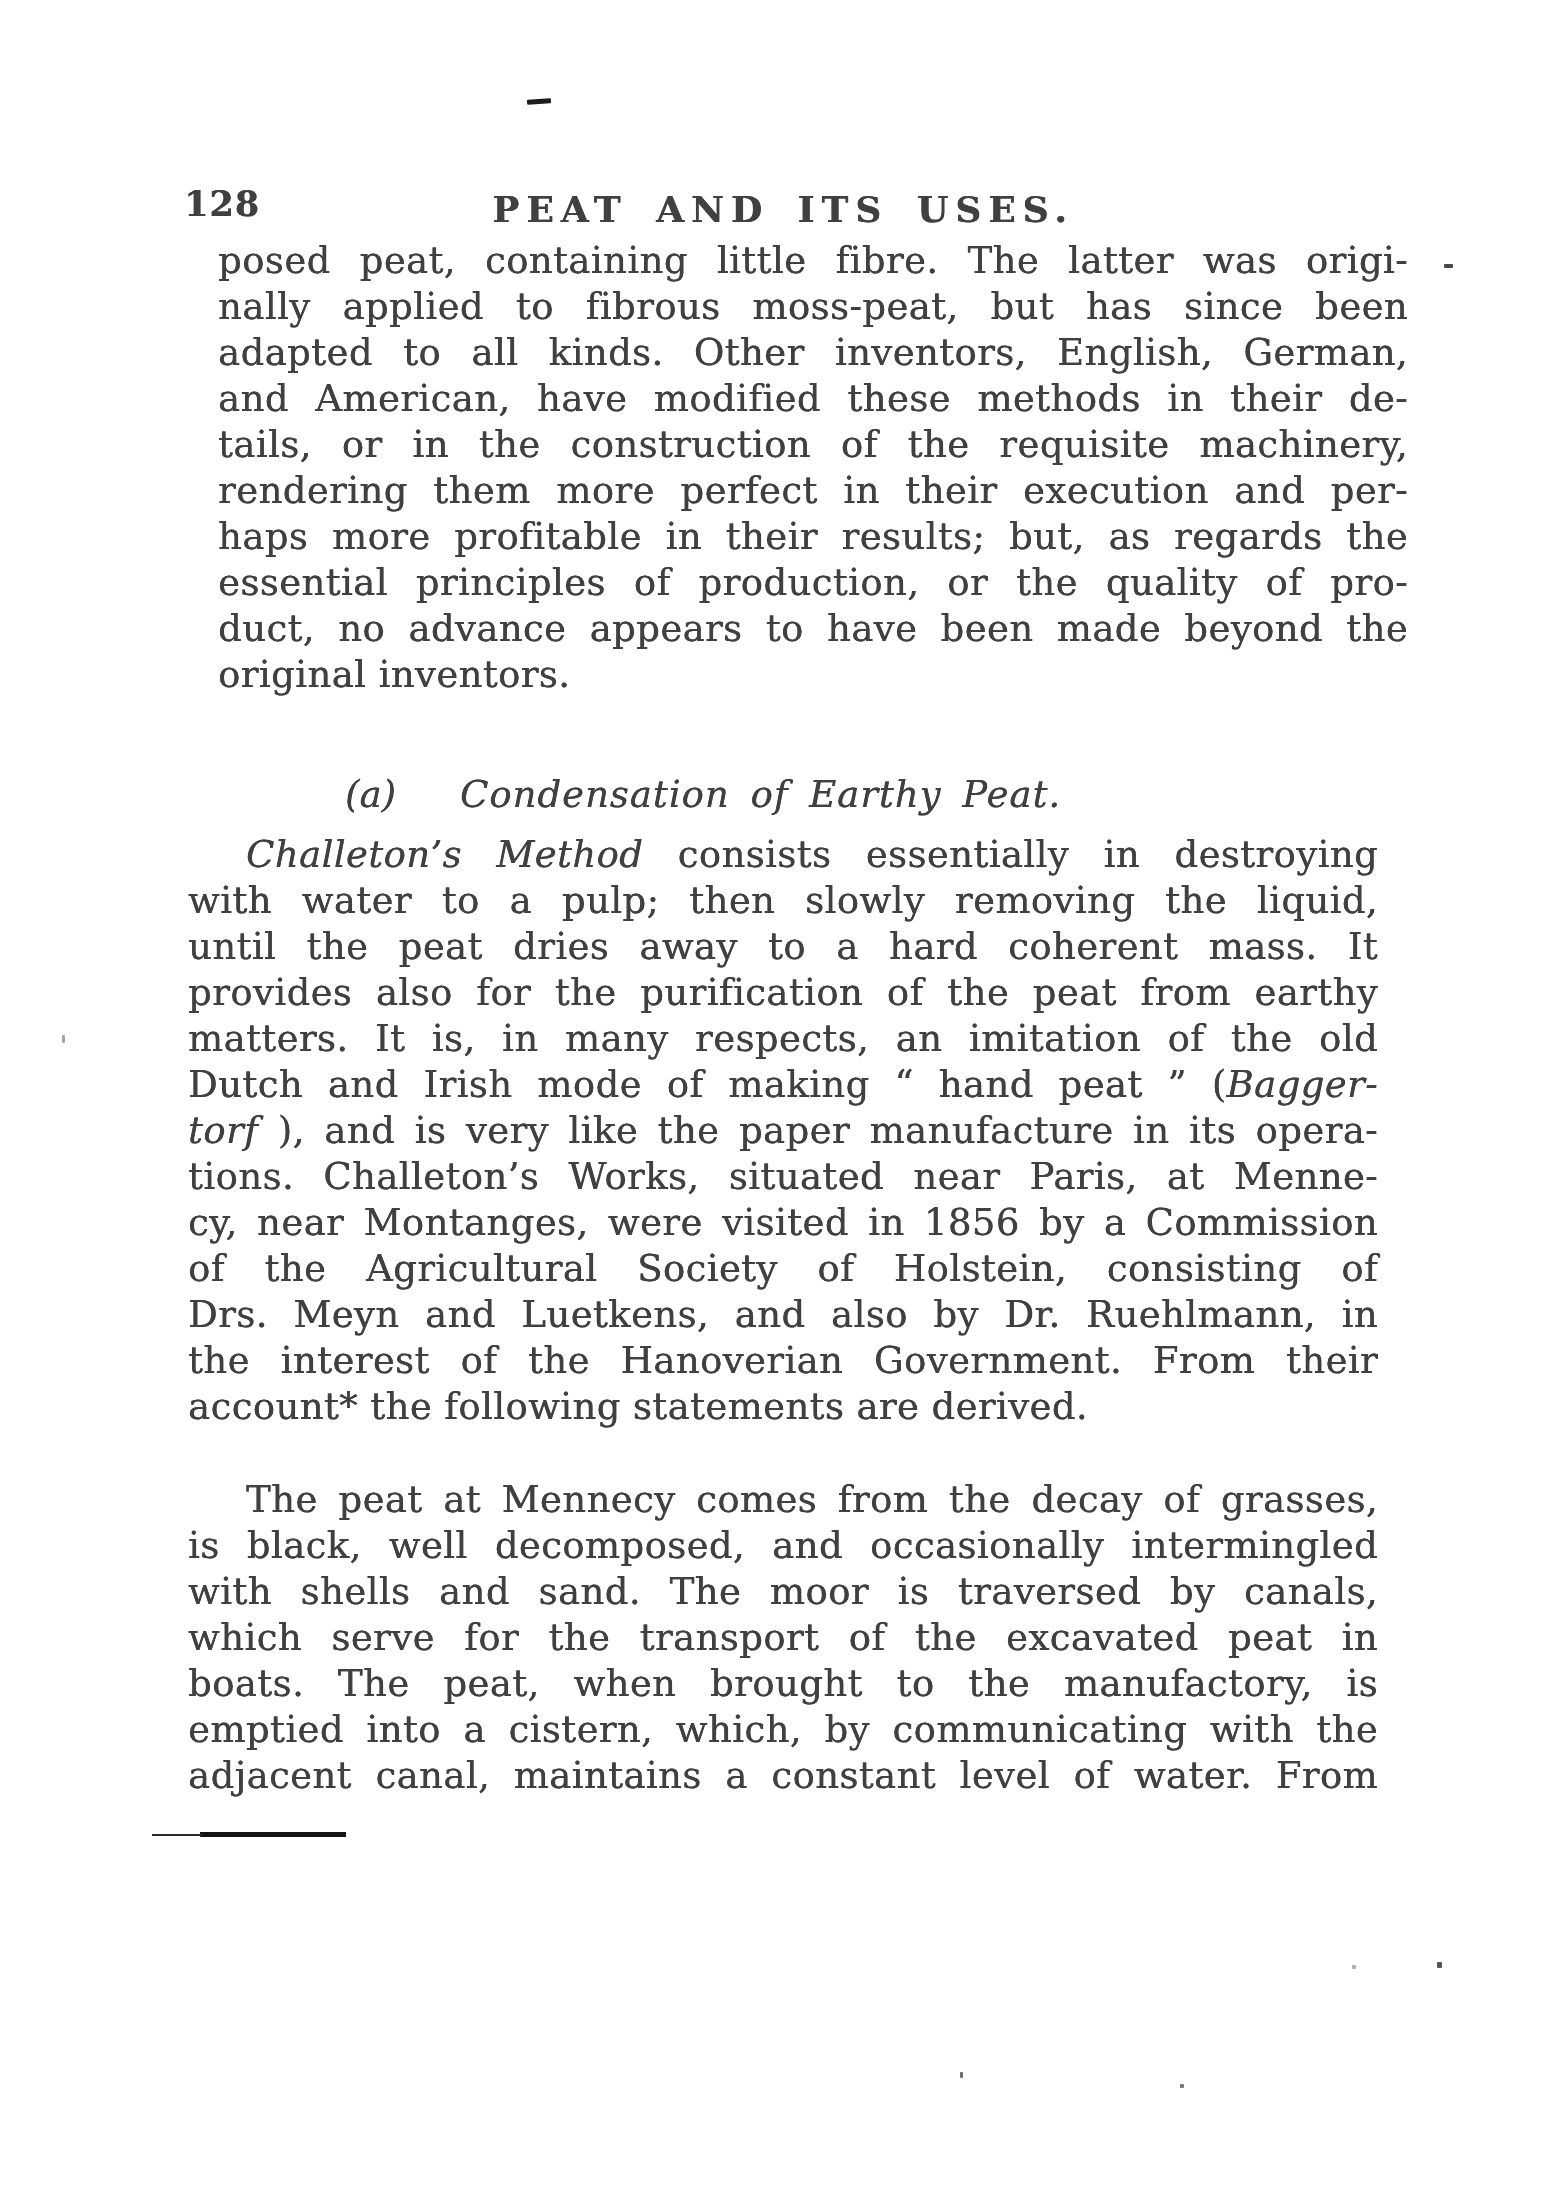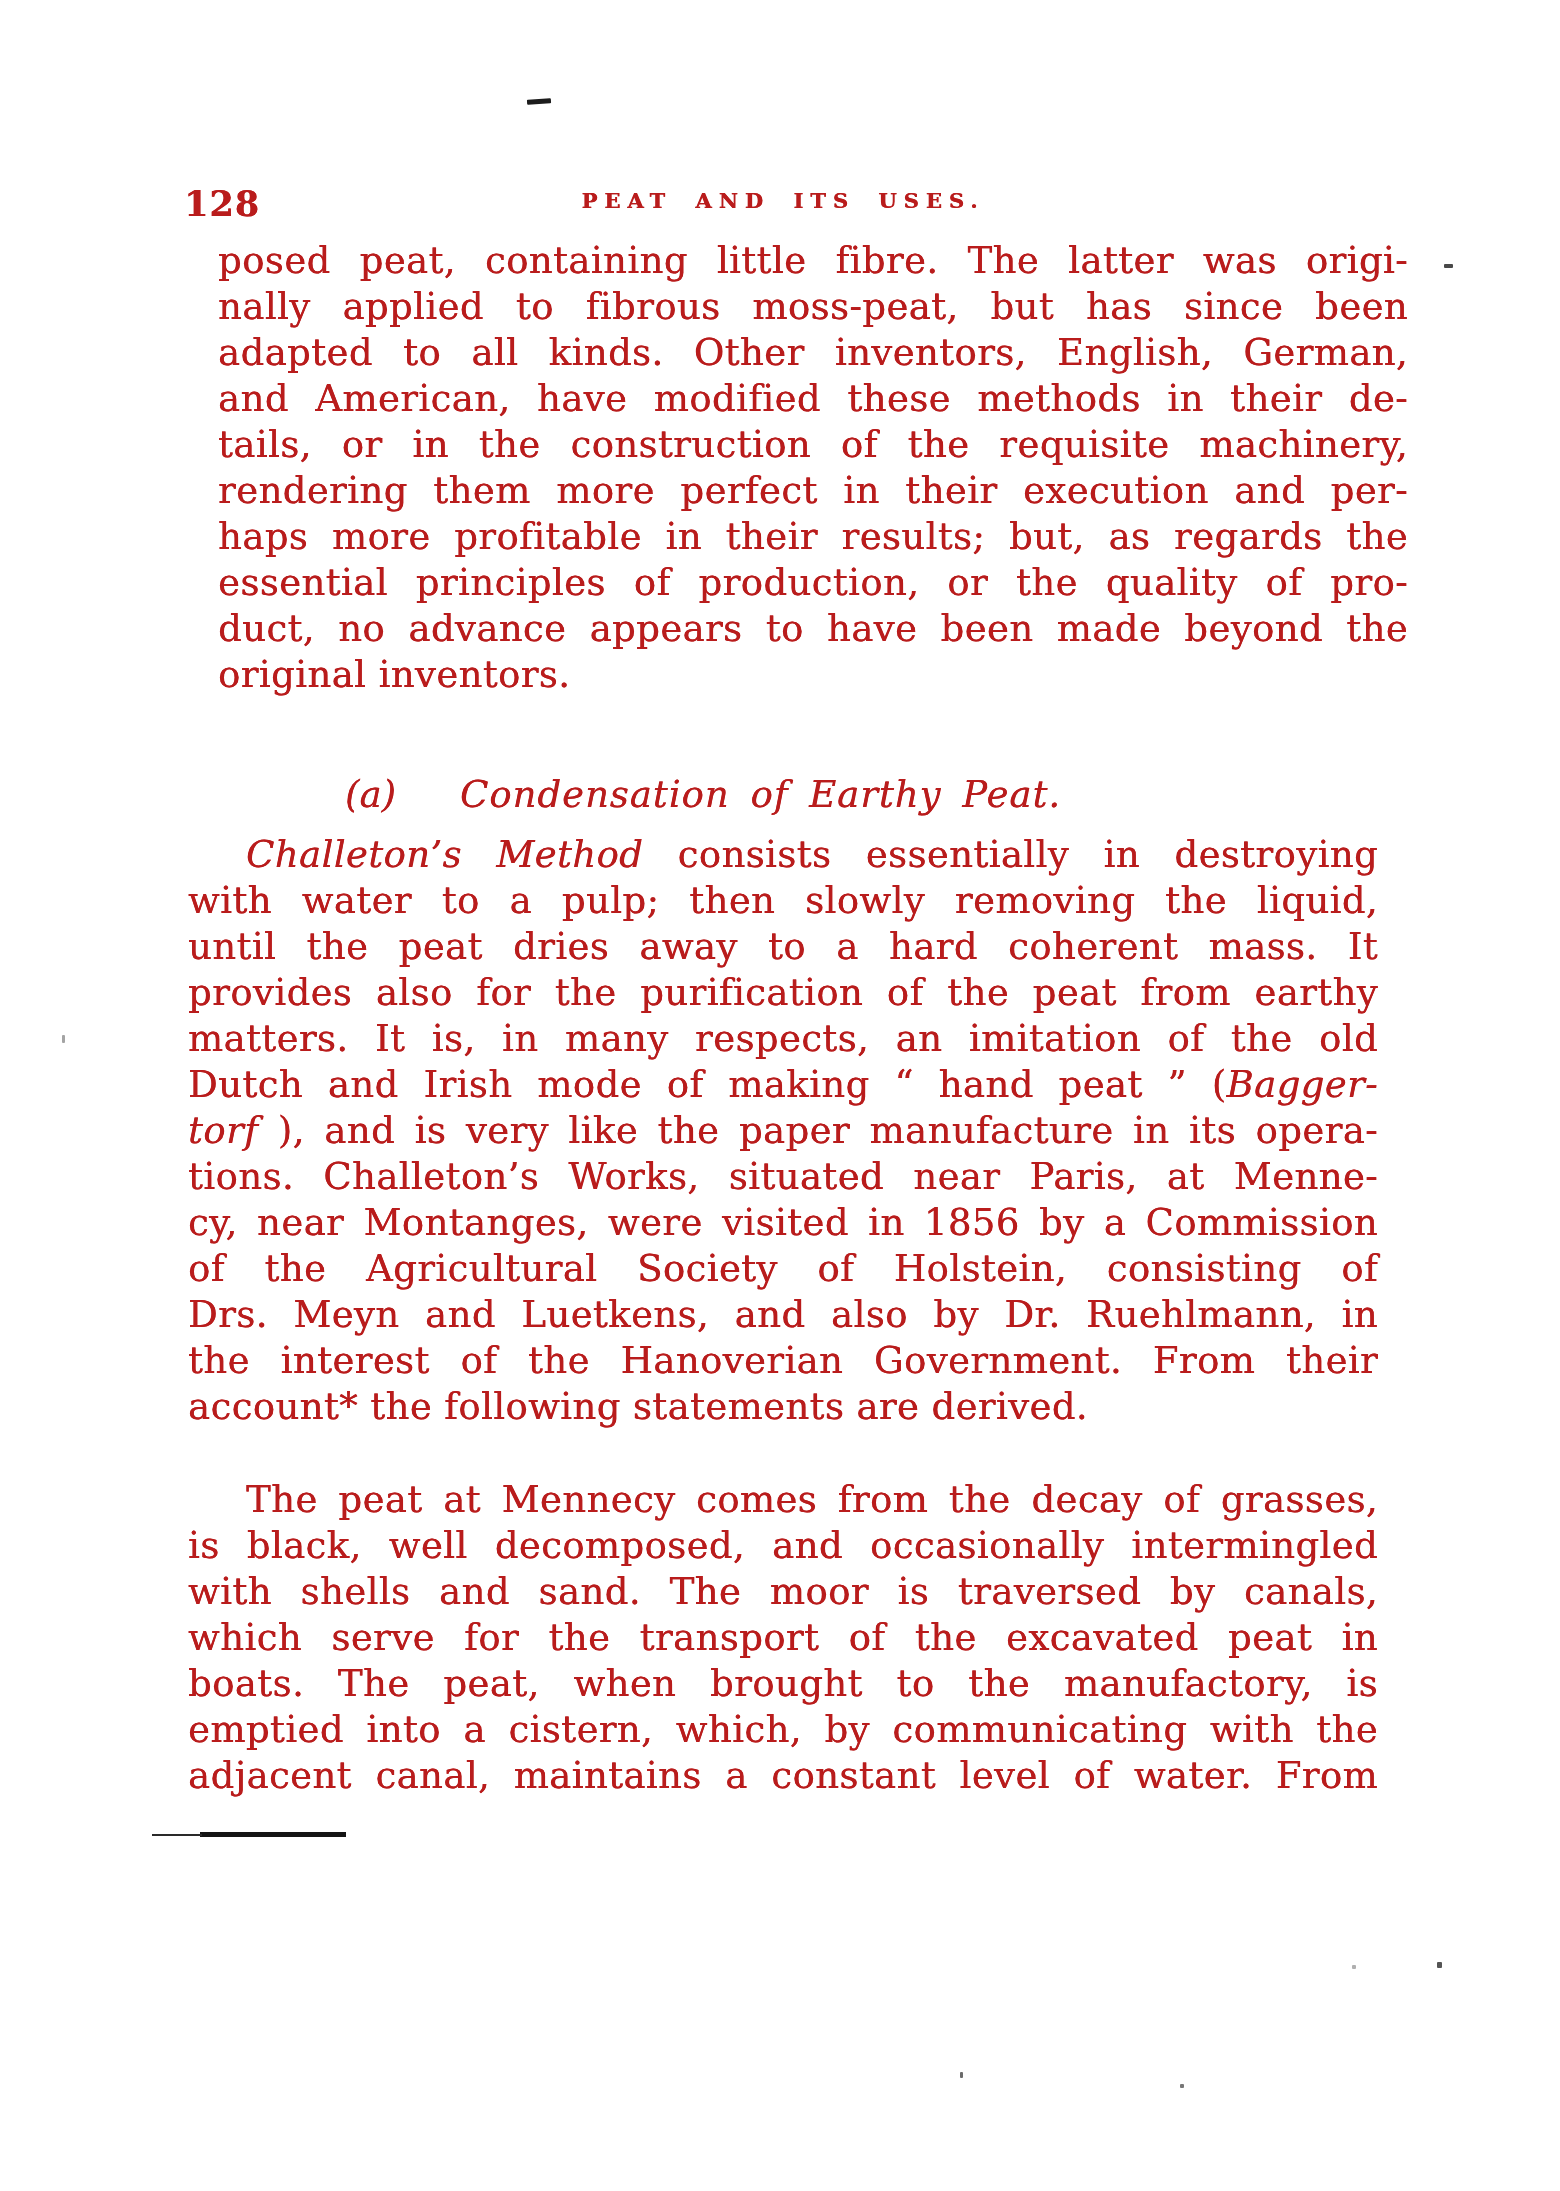--- a/index.html
+++ b/index.html
@@ -3,21 +3,21 @@
 <meta charset="utf-8">
 <style>
   html, body { margin: 0; padding: 0; background: #e8e8e8; }
   .page {
     position: relative;
     width: 1560px;
     height: 2191px;
     background: #ffffff;
     overflow: hidden;
     font-family: "DejaVu Serif", "Liberation Serif", serif;
-    color: #b91c1c;
+    color: #404040;
   }
 
   
   .page-header {
     position: absolute;
     left: 188px;
     top: 183px;
     width: 1190px;
     height: 44px;
   }
@@ -28,21 +28,21 @@
     font-size: 35px;
     font-weight: bold;
     letter-spacing: 1px;
     text-shadow: 0.4px 0 0 currentColor;
   }
   .running-title {
     position: absolute;
     left: 0; right: 0;
     top: 5px;
     text-align: center;
-    font-size: 21px;
+    font-size: 36px;
     font-weight: bold;
     letter-spacing: 7px;
     word-spacing: 9px;
     text-shadow: 0.4px 0 0 currentColor;
   }
 
   
   .para {
     position: absolute;
     left: 188px;

